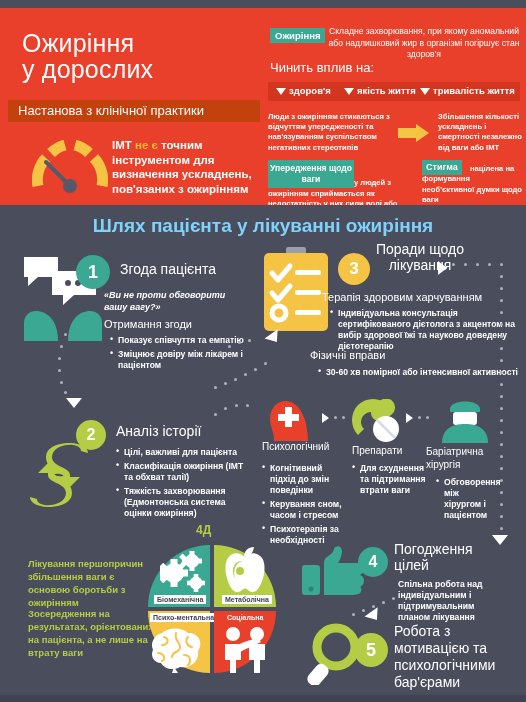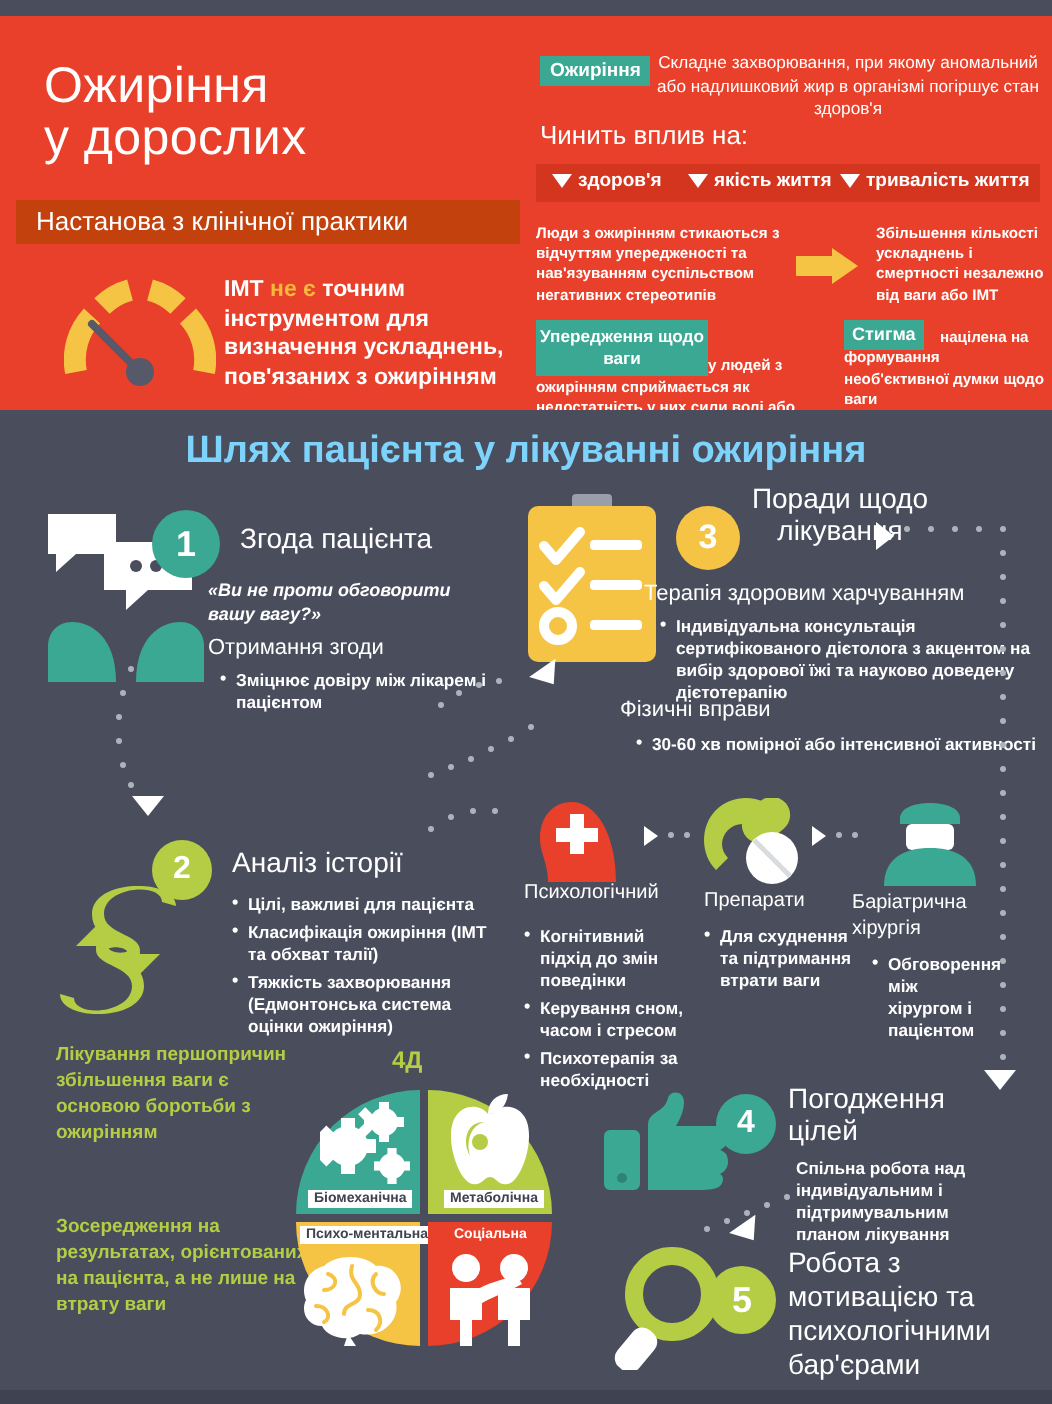--- a/index.html
+++ b/index.html
@@ -250,20 +250,21 @@
           <circle cx="66" cy="30" r="3" fill="#4a4d5c"></circle>
         <path d="M36 88 C36 66 24 58 14 58 C6 58 2 64 2 70 L2 88 z" fill="#3aa893"></path>
         <path d="M46 88 C46 66 58 58 68 58 C76 58 80 64 80 70 L80 88 z" fill="#3aa893"></path>
       </svg>
     </div>
     <div class="num-circle nc-teal" style="left:76px; top:50px; width:34px; height:34px; line-height:34px; font-size:18px;">1</div>
     <div class="step-head" style="left:120px; top:56px;">Згода пацієнта</div>
     <div class="quote" style="left:104px; top:85px; width:124px;">«Ви не проти обговорити вашу вагу?»</div>
     <div class="sub-head" style="left:104px; top:113px;">Отримання згоди</div>
     <ul class="b" style="position:absolute; left:110px; top:130px; width:140px;">
+      <li>Показує співчуття та емпатію</li>
       <li>Зміцнює довіру між лікарем і пацієнтом</li>
     </ul>
 
     <div class="dots">
       <div class="dot" style="left:64px;top:128px"></div>
       <div class="dot" style="left:60px;top:140px"></div>
       <div class="dot" style="left:58px;top:152px"></div>
       <div class="dot" style="left:58px;top:164px"></div>
       <div class="dot" style="left:60px;top:176px"></div>
       <div class="dot" style="left:64px;top:186px"></div>
@@ -433,21 +434,21 @@
       <svg width="62" height="62" viewBox="0 0 62 62">
         <circle cx="30" cy="24" r="19" fill="none" stroke="#b5cd45" stroke-width="9"></circle>
         <rect x="5" y="40" width="14" height="24" rx="6" transform="rotate(40 12 52)" fill="#ffffff"></rect>
       </svg>
     </div>
     <div class="num-circle nc-green" style="left:354px; top:428px; width:34px; height:34px; line-height:34px; font-size:18px;">5</div>
     <div class="step-head" style="left:394px; top:418px; width:122px; line-height:17px;">Робота з мотивацією та психологічними бар'єрами</div>
 
     <div class="lbl-4d" style="left:196px; top:318px;">4Д</div>
 
-    <div class="grn-note" style="left:28px; top:316px; width:128px;">Лікування першопричин збільшення ваги є основою боротьби з ожирінням</div>
+    <div class="grn-note" style="left:28px; top:352px; width:128px;">Лікування першопричин збільшення ваги є основою боротьби з ожирінням</div>
     <div class="grn-note" style="left:28px; top:402px; width:136px;">Зосередження на результатах, орієнтованих на пацієнта, а не лише на втрату ваги</div>
   </div>
 
   <div class="pie">
     <div class="quad q1">
       <div class="icn" style="left:12px; top:6px;">
         <svg width="48" height="44" viewBox="0 0 48 44">
           <g fill="#ffffff">
             <circle cx="32" cy="10" r="7"></circle>
               <circle cx="32" cy="10" r="2.6" fill="#3aa893"></circle>

